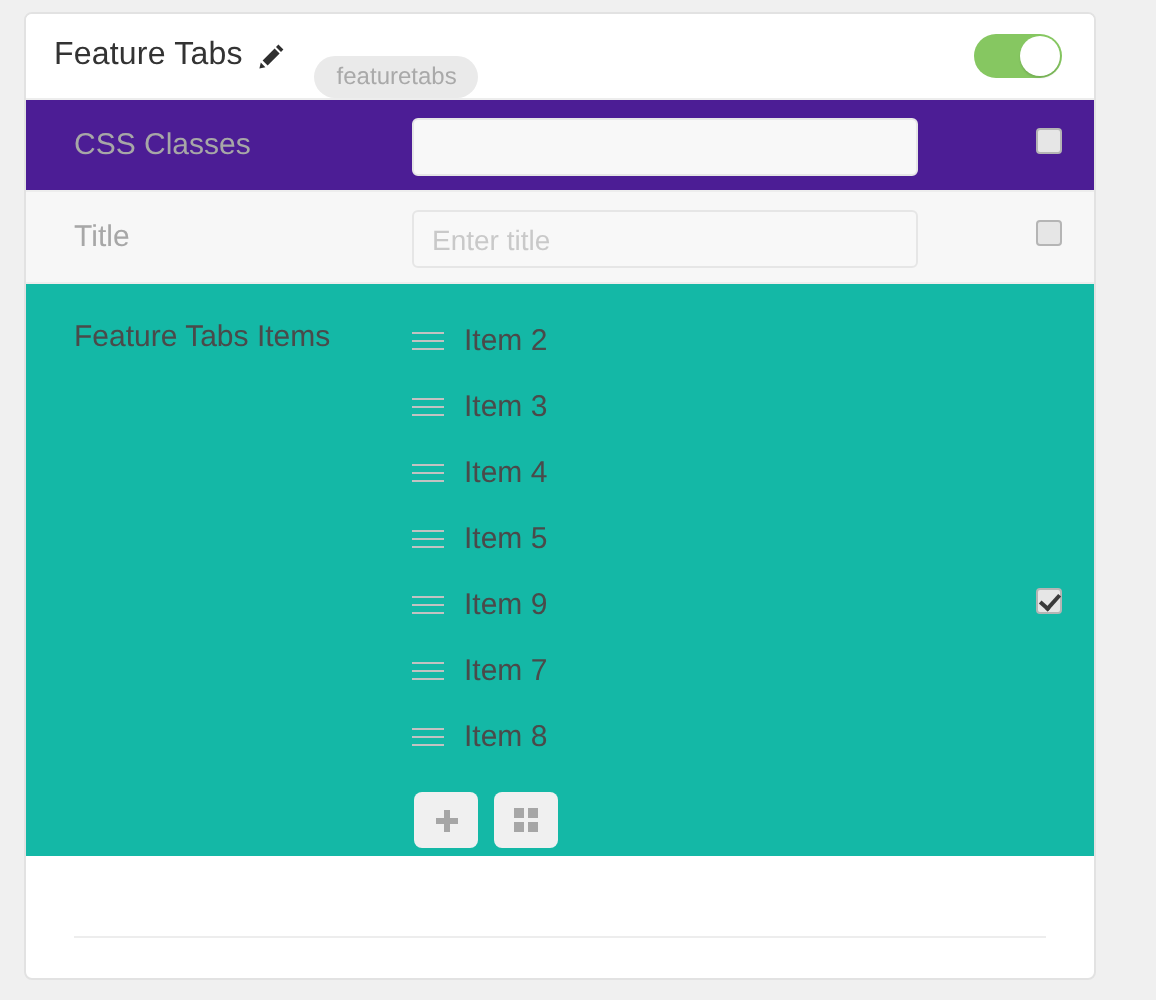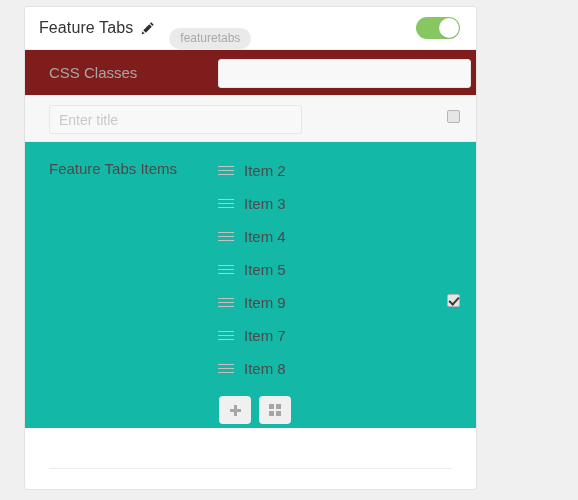--- a/index.html
+++ b/index.html
@@ -9,23 +9,23 @@
   body {
     width: 578px;
     height: 500px;
     background: #f0f0f0;
     font-family: "Liberation Sans", sans-serif;
     overflow: hidden;
   }
 
   .panel {
     position: absolute;
-    left: 24px;
+    left: 12px;
     top: 6px;
-    width: 453px;
+    width: 536px;
     height: 484px;
     background: #ffffff;
     border: 1px solid #e2e2e2;
     border-radius: 4px;
     box-sizing: border-box;
     overflow: hidden;
   }
 
   
   .panel-header {
@@ -87,21 +87,21 @@
   }
 
   
   .row {
     position: relative;
     display: flex;
     align-items: flex-start;
     padding: 0 16px 0 24px;
     box-sizing: border-box;
     border-top: 1px solid #ededed;
-    background: #7f1d1d;
+    background: #4c1d95;
     min-height: 46px;
   }
   .row.alt { background: #f7f7f7; }
   .row.items-row {
     background: #14b8a6;
     border-top: 1px solid #ededed;
     align-items: flex-start;
     padding-top: 0;
     min-height: 0;
   }
@@ -285,20 +285,21 @@
     <div class="row-label">CSS Classes</div>
     <div class="row-field">
       <input class="text-input" type="text" placeholder="" style="">
     </div>
     <div class="row-check">
       <span class="cbox"></span>
     </div>
   </div>
 
   <div class="row alt">
+    <div class="row-label">Title</div>
     <div class="row-field">
       <input class="text-input" type="text" placeholder="Enter title" style="">
     </div>
     <div class="row-check">
       <span class="cbox"></span>
     </div>
   </div>
 
   <div class="row items-row">
     <div class="row-label">Feature Tabs Items</div>

